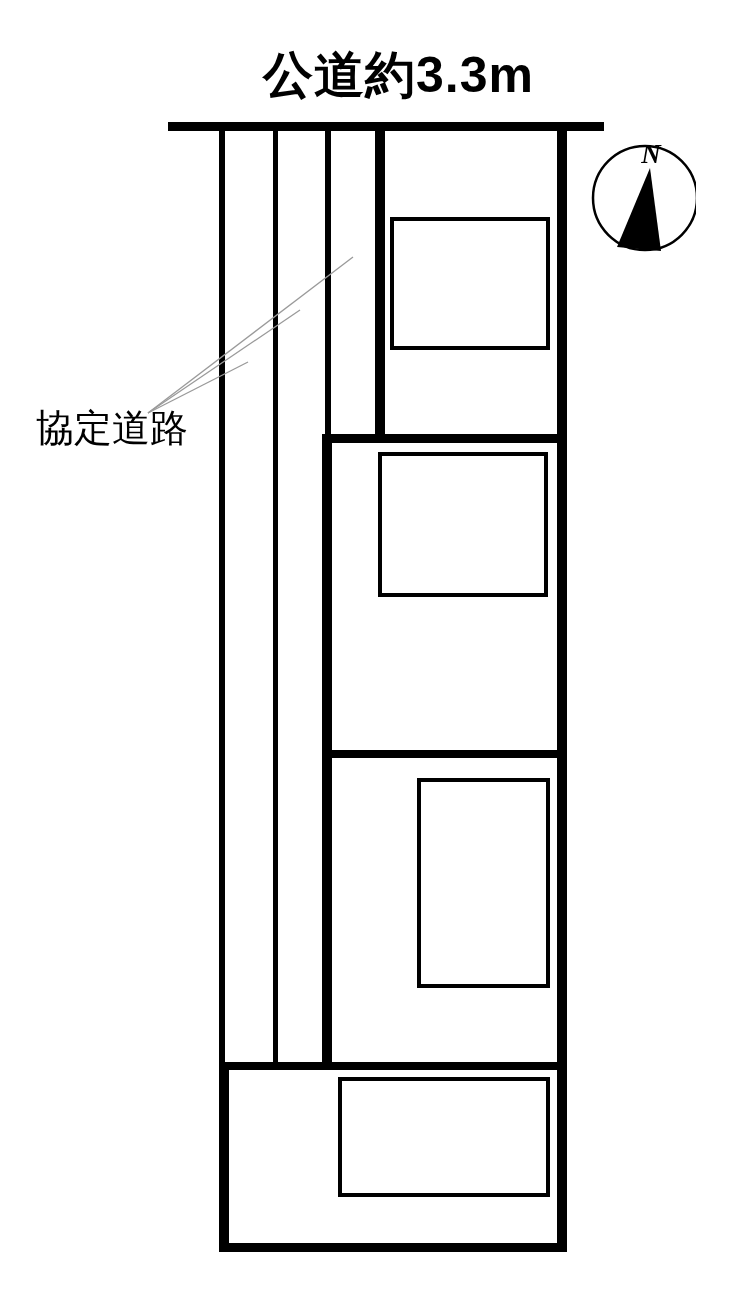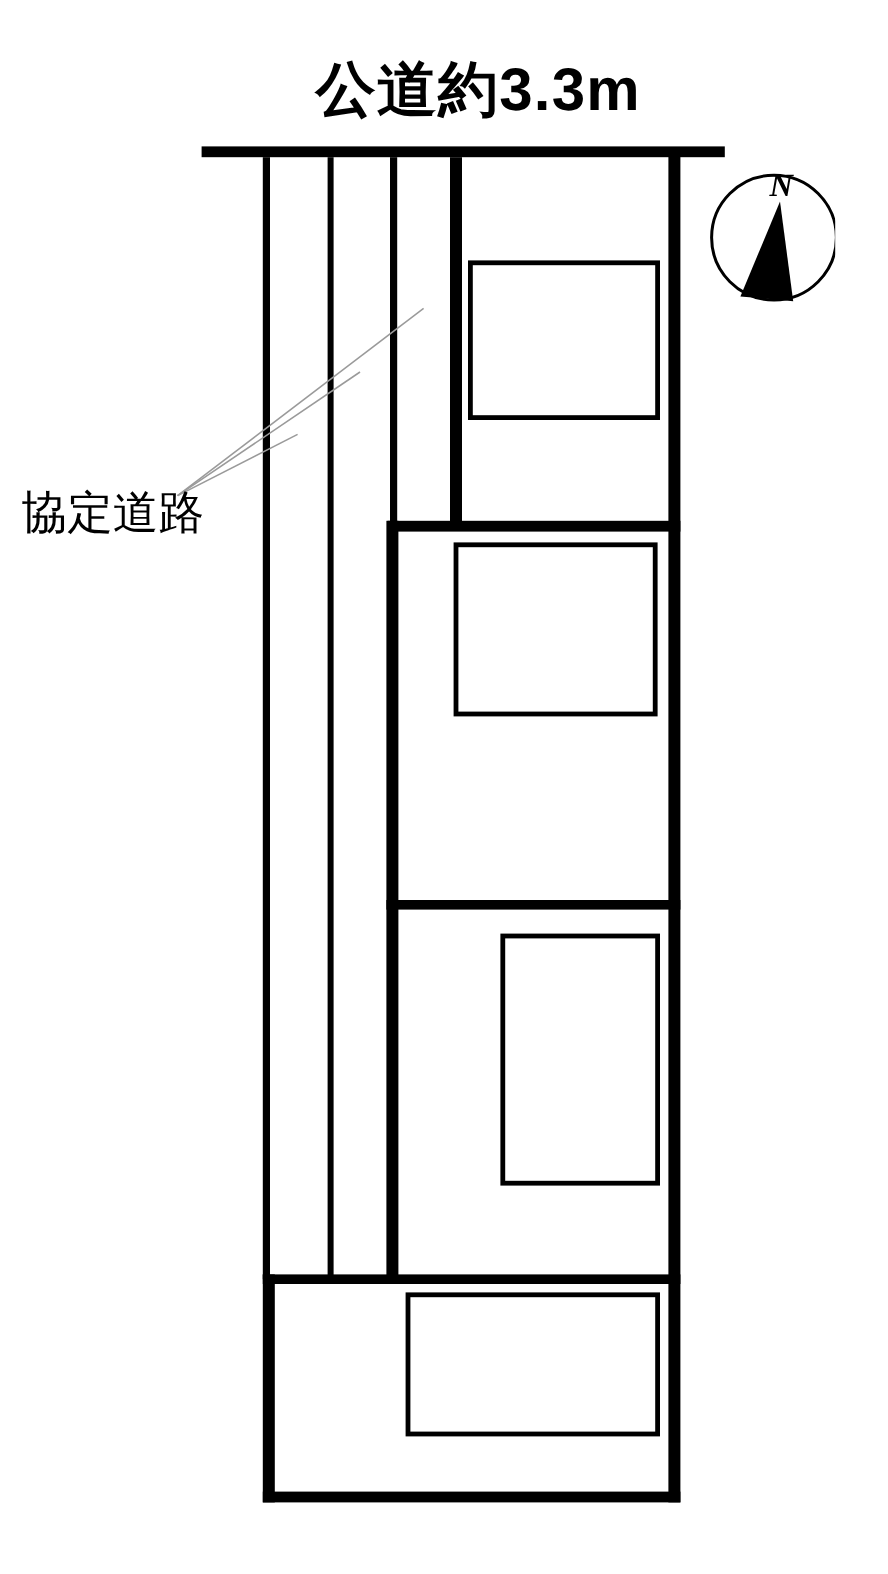--- a/index.html
+++ b/index.html
@@ -23,21 +23,21 @@
   .ink { background: var(--line, #000); }
 
   .title {
     left: 263px; top: 48px; width: 280px;
     font-size: 50px; font-weight: 600; line-height: 1.1;
     color: var(--line, #000);
     white-space: nowrap;
     letter-spacing: 1px;
   }
   .agreement-label {
-    left: 18px; top: 409px;
+    left: 36px; top: 409px;
     font-size: 38px; font-weight: 500; line-height: 1.05;
     color: var(--line, #000);
     white-space: nowrap;
   }
 
   
   .road-bar   { left: 168px; top: 122px; width: 436px; height: 9px; }
 
   
   .strip-a { left: 219px; top: 131px; width: 6px; height: 935px; }

